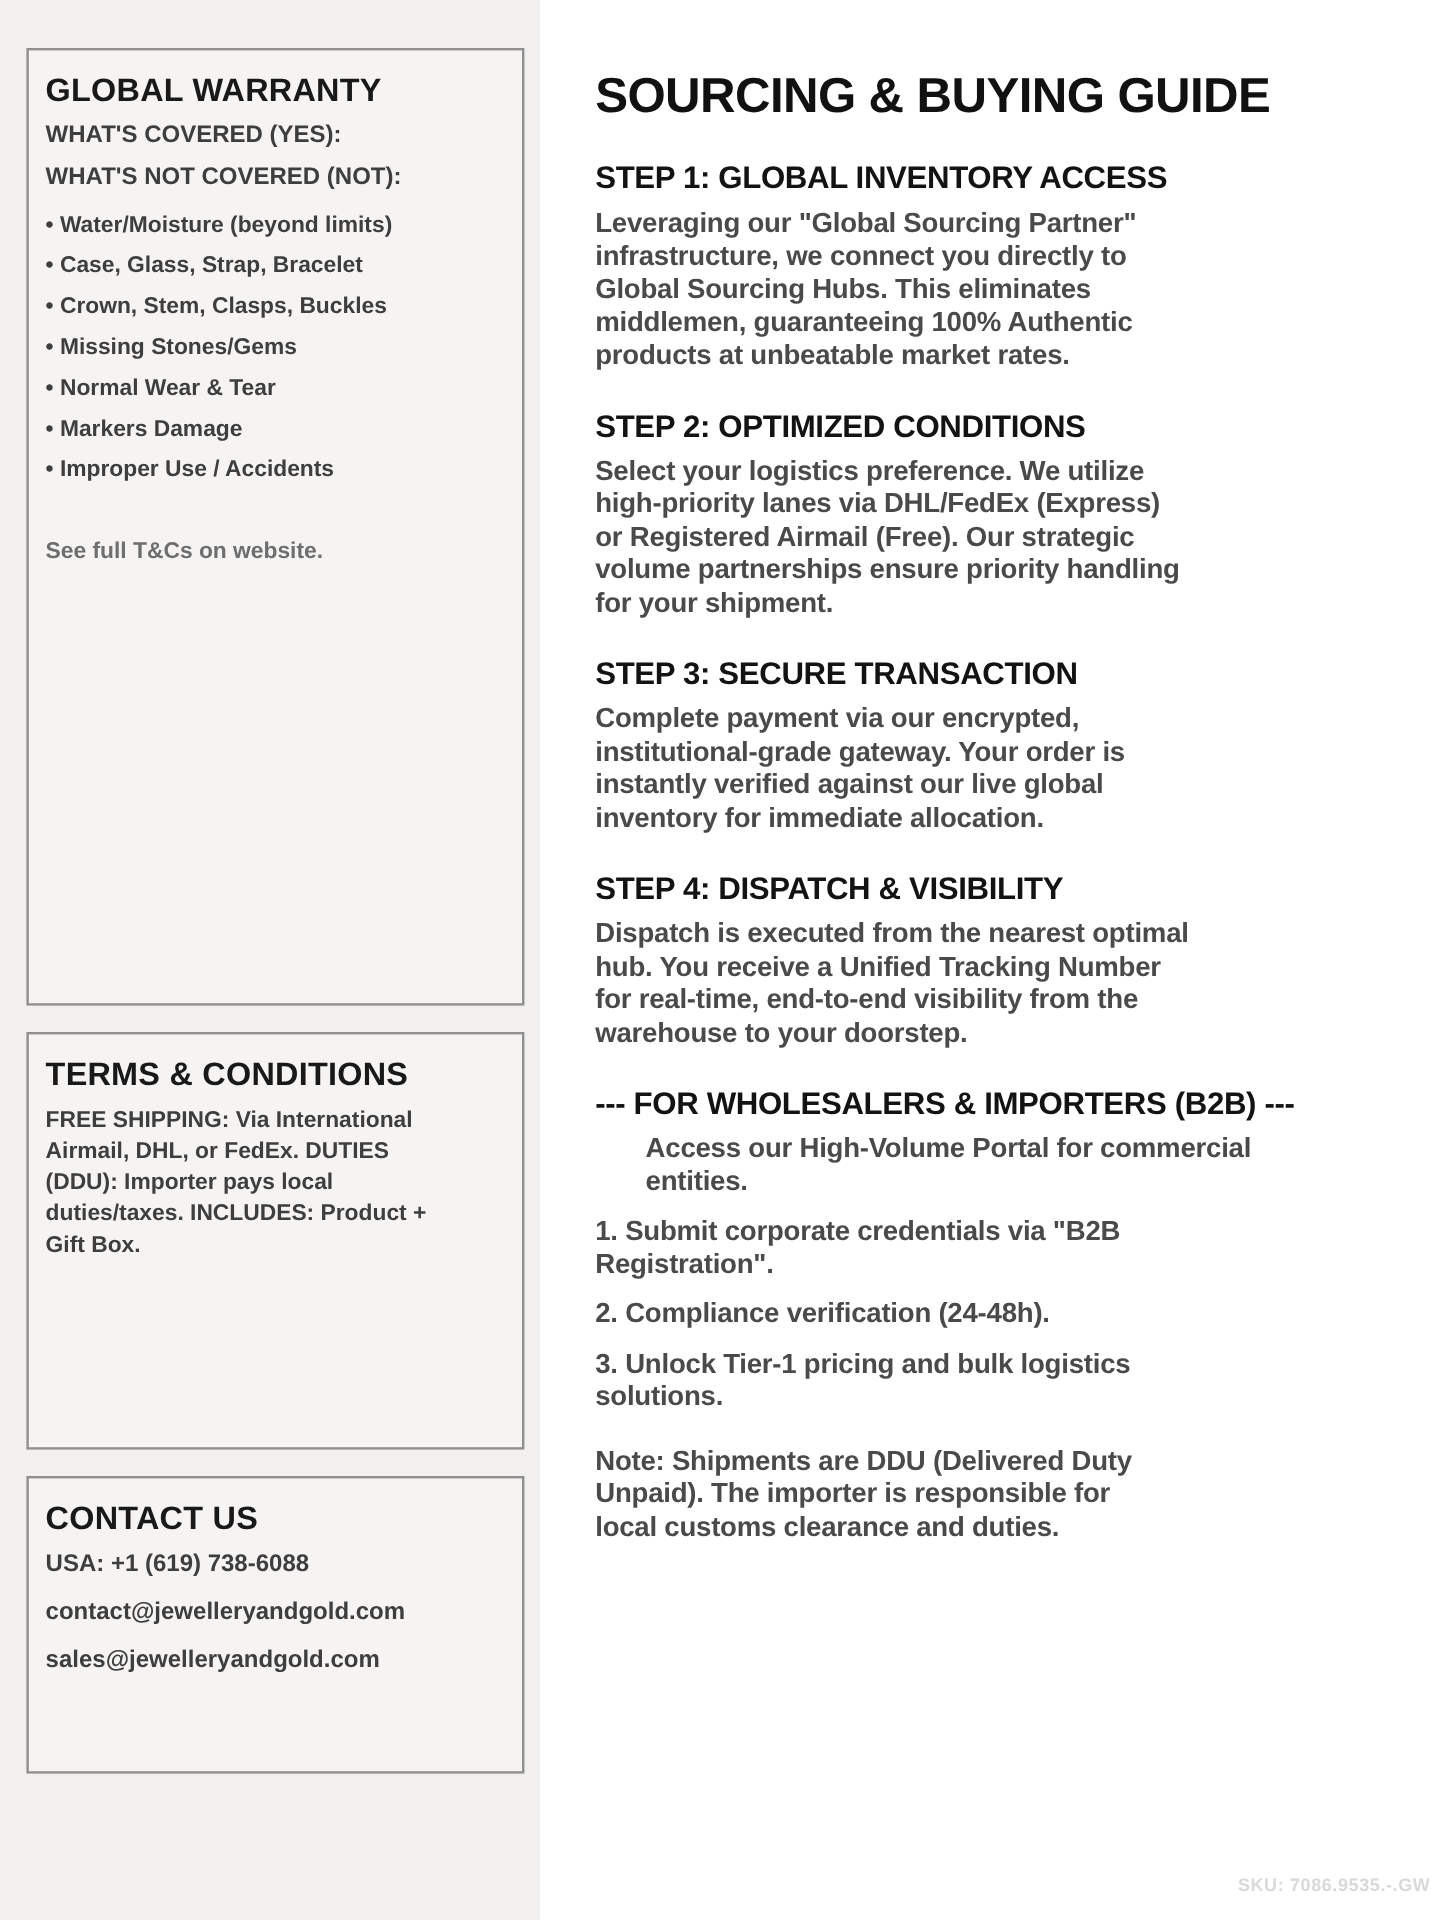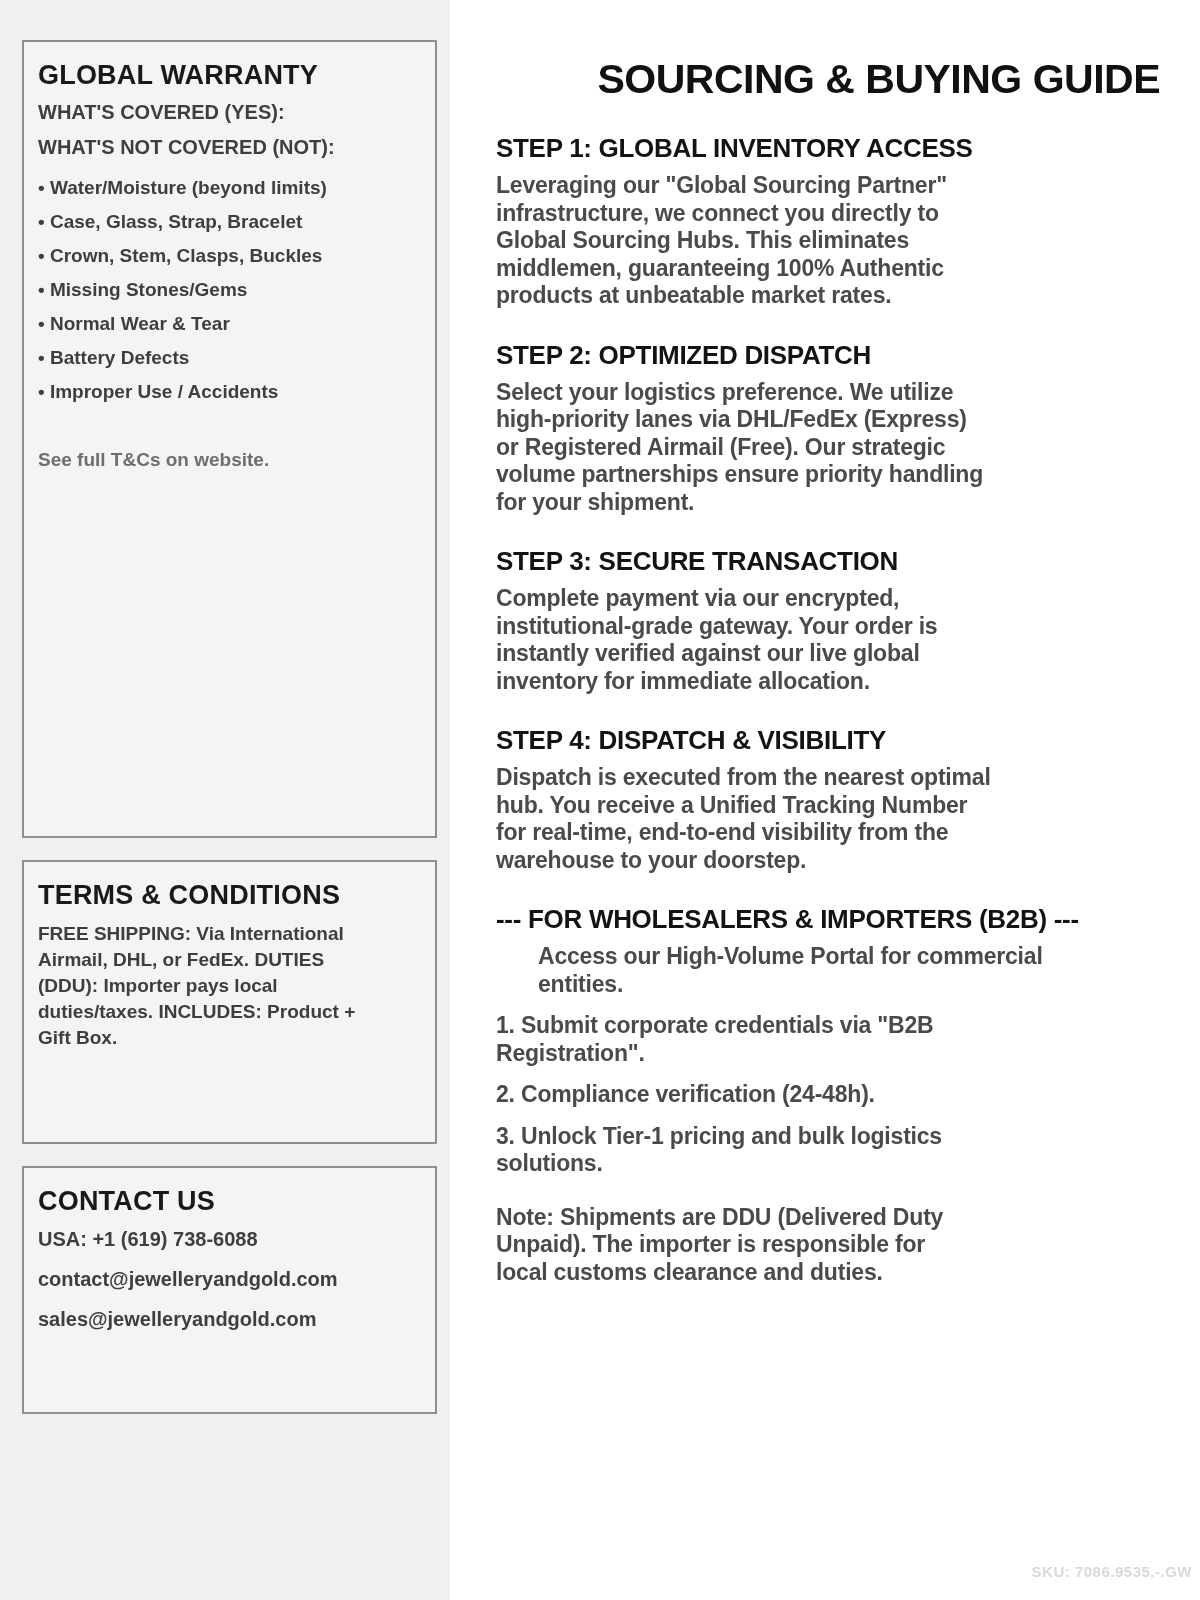--- a/index.html
+++ b/index.html
@@ -24,21 +24,21 @@
     background: #b5b5b5;
   }
   .box {
     background: #f5f4f2;
     border: 2px solid #8f8f8f;
     padding: 18px 14px 14px 14px;
     margin-bottom: 22px;
     overflow: hidden;
   }
   .box-warranty { height: 798px; }
-  .box-terms    { height: 284px; }
+  .box-terms    { height: 348px; }
   .box-contact  { height: 248px; }
 
   .box h2 {
     font-size: 27px; font-weight: bold; color: #191919;
     letter-spacing: 0.2px; margin-bottom: 10px;
   }
   .box h3 {
     font-size: 20px; font-weight: bold; color: #3e3e3e;
     margin-bottom: 12px;
   }
@@ -64,21 +64,21 @@
 
   
   .main {
     flex: 1 1 auto;
     background: #ffffff;
     padding: 56px 40px 0 46px;
     position: relative;
   }
   .main h1 {
     font-size: 41px; font-weight: bold; color: #111111;
-    text-align: right; letter-spacing: -0.5px;
+    text-align: left; letter-spacing: -0.5px;
     margin-bottom: 16px;
   }
   .section h2 {
     font-size: 26px; font-weight: bold; color: #131313;
     letter-spacing: -0.3px;
     margin: 30px 0 8px 0;
   }
   .section p, .b2b p {
     font-size: 23px; font-weight: bold; color: #4a4a4a;
     line-height: 27.5px; letter-spacing: -0.2px;
@@ -104,21 +104,21 @@
       <h2>GLOBAL WARRANTY</h2>
       <h3>WHAT'S COVERED (YES):</h3>
       <h3>WHAT'S NOT COVERED (NOT):</h3>
       <ul class="bullet-list">
 
       <li class="bullet-item">Water/Moisture (beyond limits)</li>
           <li class="bullet-item">Case, Glass, Strap, Bracelet</li>
           <li class="bullet-item">Crown, Stem, Clasps, Buckles</li>
           <li class="bullet-item">Missing Stones/Gems</li>
           <li class="bullet-item">Normal Wear &amp; Tear</li>
-          <li class="bullet-item">Battery Defects</li>
+          <li class="bullet-item">Markers Damage</li>
           <li class="bullet-item">Improper Use / Accidents</li>
         </ul>
       <p class="footnote">See full T&amp;Cs on website.</p>
     </section>
 
     <section class="box box-terms">
       <h2>TERMS &amp; CONDITIONS</h2>
       <p class="terms-body pre">FREE SHIPPING: Via International
 Airmail, DHL, or FedEx.  DUTIES
 (DDU): Importer pays local
@@ -143,21 +143,21 @@
     <section class="section">
       <h2>STEP 1: GLOBAL INVENTORY ACCESS</h2>
       <p class="pre">Leveraging our "Global Sourcing Partner"
 infrastructure, we connect you directly to
 Global Sourcing Hubs. This eliminates
 middlemen, guaranteeing 100% Authentic
 products at unbeatable market rates.</p>
     </section>
 
     <section class="section">
-      <h2>STEP 2: OPTIMIZED DISPATCH</h2>
+      <h2>STEP 2: OPTIMIZED CONDITIONS</h2>
       <p class="pre">Select your logistics preference. We utilize
 high-priority lanes via DHL/FedEx (Express)
 or Registered Airmail (Free). Our strategic
 volume partnerships ensure priority handling
 for your shipment.</p>
     </section>
 
     <section class="section">
       <h2>STEP 3: SECURE TRANSACTION</h2>
       <p class="pre">Complete payment via our encrypted,

